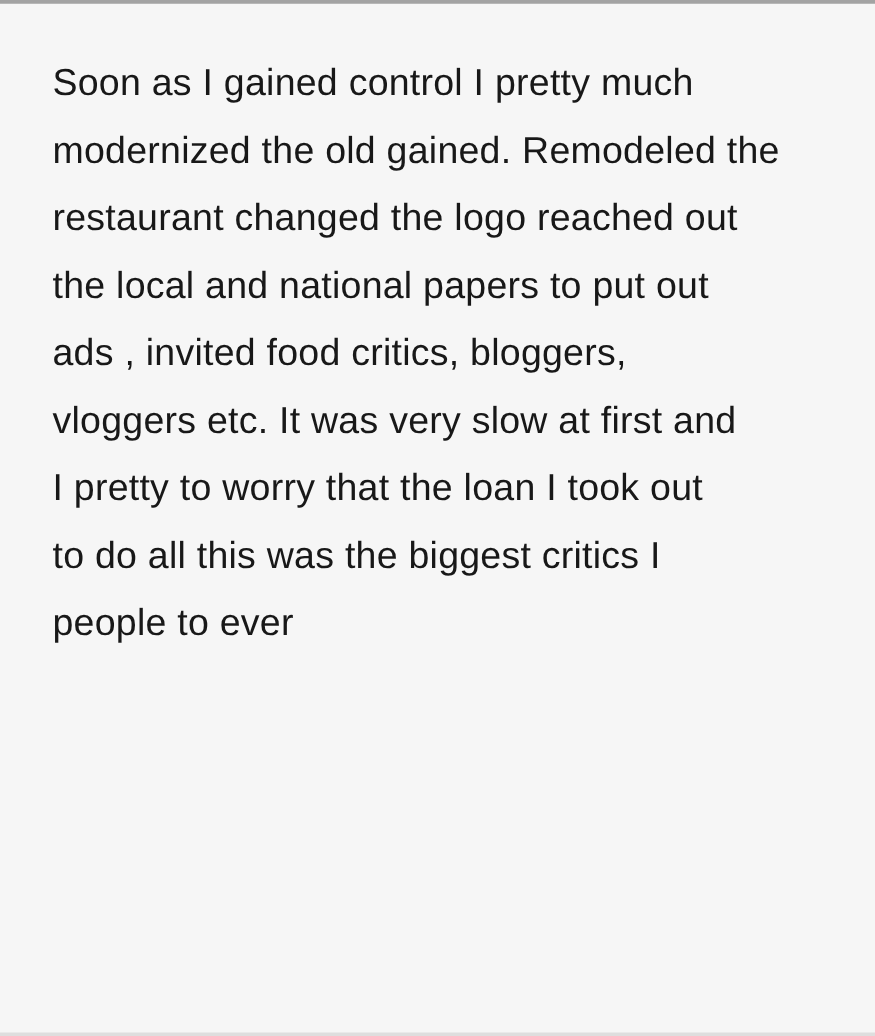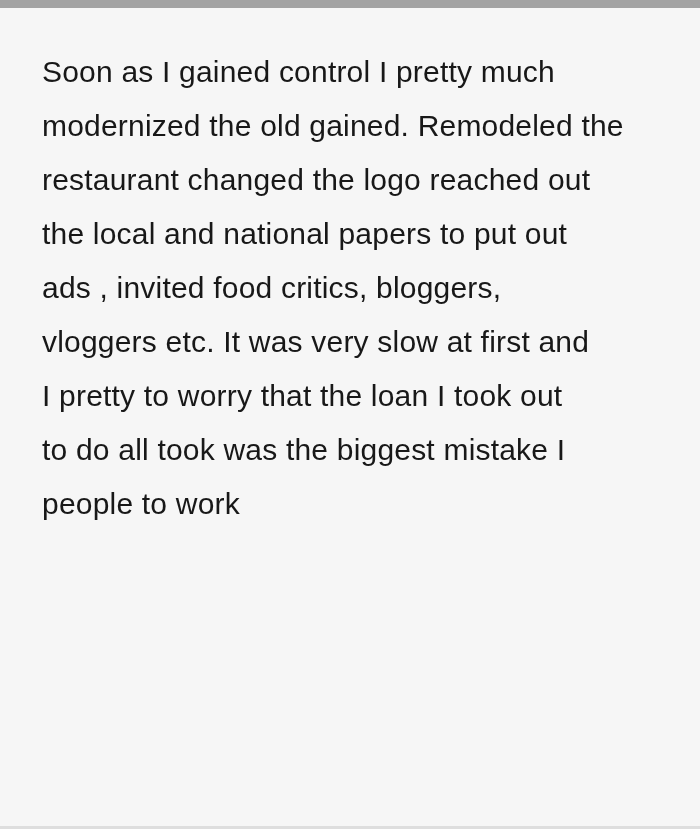--- a/index.html
+++ b/index.html
@@ -10,21 +10,21 @@
     width: 700px;
     height: 829px;
     background: #f6f6f6;
     overflow: hidden;
   }
   .page {
     box-sizing: border-box;
     width: 700px;
     height: 829px;
     background: #f6f6f6;
-    border-top: 8px solid #a3a3a3;
+    border-top: 3px solid #a3a3a3;
     border-bottom: 3px solid #dedede;
     padding: 37px 20px 0 42px;
   }
   .story-paragraph {
     font-family: "Liberation Sans", sans-serif;
     font-size: 30px;
     font-weight: 400;
     color: #181818;
     letter-spacing: 0.2px;
   }
@@ -39,16 +39,16 @@
 
 <div class="page">
   <div class="story-paragraph">
     <div class="text-line">Soon as I gained control I pretty much</div>
     <div class="text-line">modernized the old gained. Remodeled the</div>
     <div class="text-line">restaurant changed the logo reached out</div>
     <div class="text-line">the local and national papers to put out</div>
     <div class="text-line">ads , invited food critics, bloggers,</div>
     <div class="text-line">vloggers etc. It was very slow at first and</div>
     <div class="text-line">I pretty to worry that the loan I took out</div>
-    <div class="text-line">to do all took was the biggest mistake I</div>
-    <div class="text-line">people to work</div>
+    <div class="text-line">to do all this was the biggest critics I</div>
+    <div class="text-line">people to ever</div>
   </div>
 </div>
 
 </body></html>

